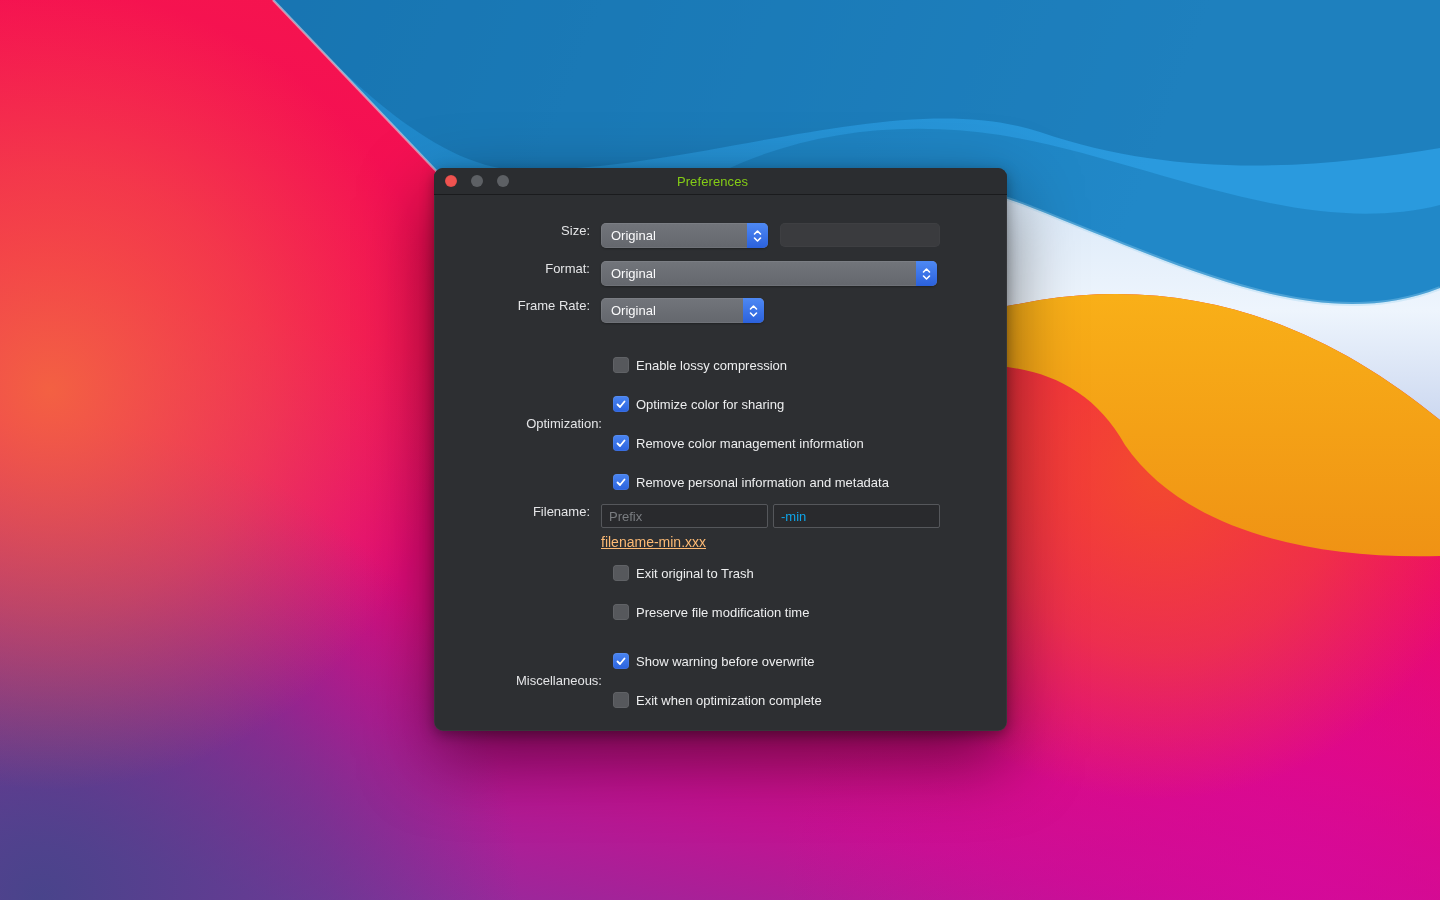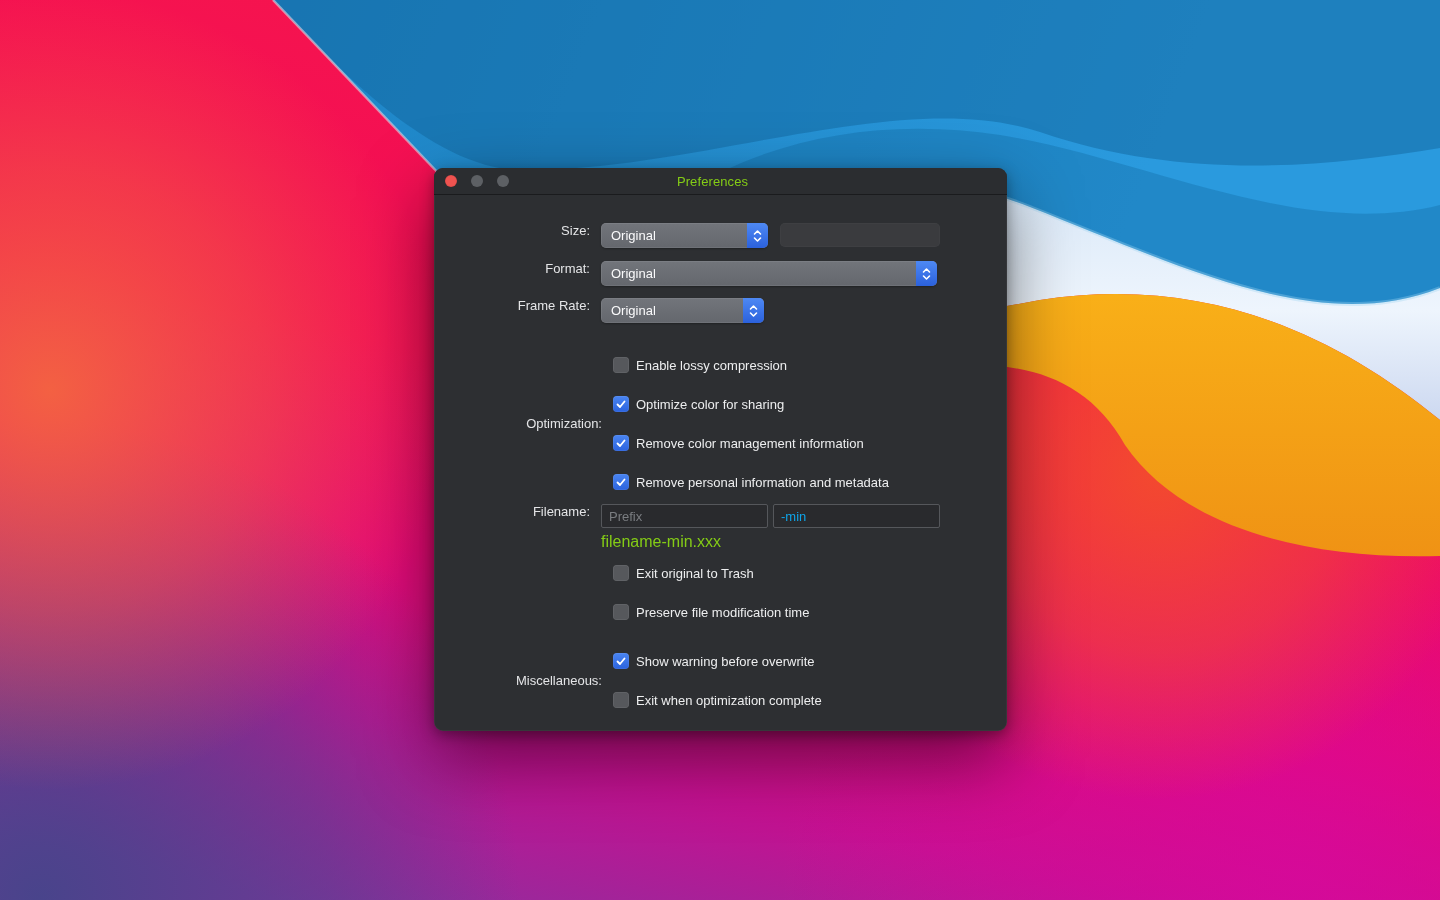--- a/index.html
+++ b/index.html
@@ -68,21 +68,21 @@
   .cb.checked svg{display:block;}
   .cblabel{color:#edeeef;}
   
   .field{
     width:167px;height:24px;box-sizing:border-box;border-radius:2px;
     background:#292a2d;border:1px solid #55575b;color:#0ea5e9;
     font-size:13px;padding:0 7px;font-family:"Liberation Sans","DejaVu Sans",sans-serif;outline:none;
   }
   .field::placeholder{color:#7a7d81;}
   .gap5{margin-left:5px;}
-  .hint{color:#84cc16;font-size:16px;height:14px;line-height:14px;}
+  .hint{color:#fdba74;font-size:14px;height:14px;line-height:14px;text-decoration:underline;}
 </style>
 </head>
 <body>
 
 <svg class="wallpaper" width="1440" height="900" viewBox="0 0 1440 900" preserveAspectRatio="none">
   <defs>
     <linearGradient id="gBase" x1="720" y1="0" x2="500" y2="950" gradientUnits="userSpaceOnUse">
       <stop offset="0" stop-color="#f6164c"></stop>
       <stop offset=".42" stop-color="#f30b58"></stop>
       <stop offset=".62" stop-color="#e50a74"></stop>

